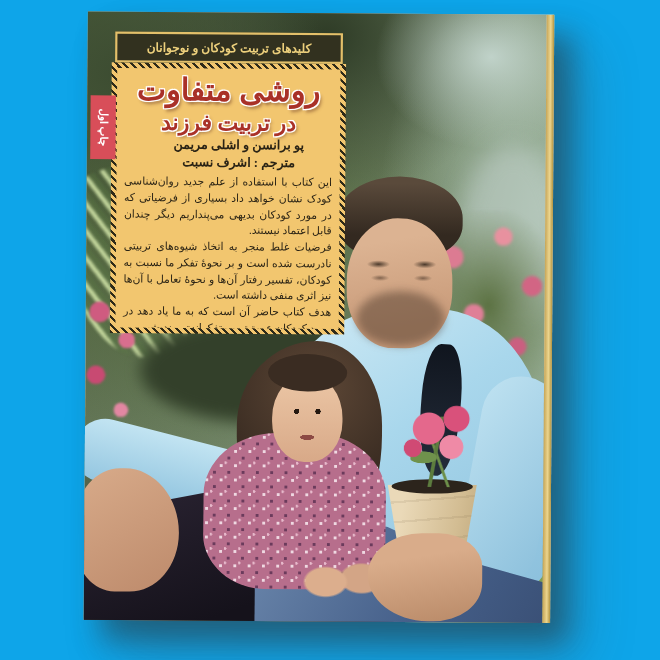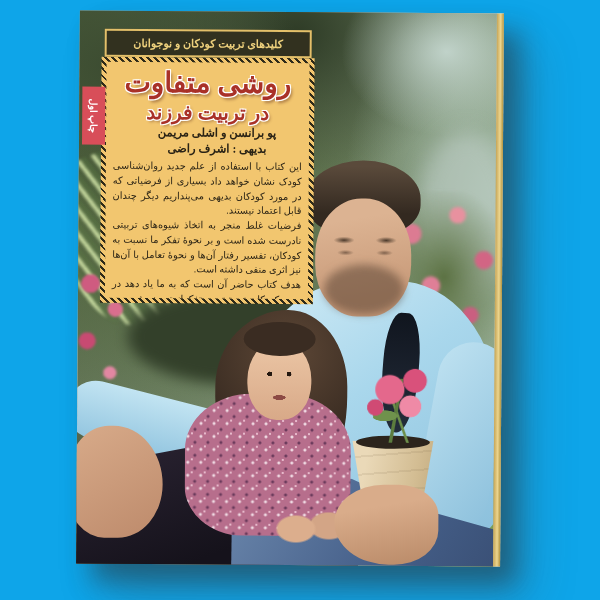--- a/index.html
+++ b/index.html
@@ -205,21 +205,21 @@
 
     <div class="banner">
       <span>کلیدهای تربیت کودکان و نوجوانان</span>
     </div>
 
     <div class="yellow-box">
       <div class="yellow-box-inner">
         <div class="title-main">روشی متفاوت</div>
         <div class="title-sub">در تربیت فرزند</div>
         <div class="credit">پو برانسن و اشلی مریمن</div>
-        <div class="credit">بدیهی : اشرف راضی</div>
+        <div class="credit">مترجم : اشرف نسبت</div>
         <div class="blurb">
           <p>این کتاب با استفاده از علم جدید روان‌شناسی کودک نشان خواهد داد بسیاری از فرضیاتی که در مورد کودکان بدیهی می‌پنداریم دیگر چندان قابل اعتماد نیستند.</p>
           <p>فرضیات غلط منجر به اتخاذ شیوه‌های تربیتی نادرست شده است و بر نحوهٔ تفکر ما نسبت به کودکان، تفسیر رفتار آن‌ها و نحوهٔ تعامل با آن‌ها نیز اثری منفی داشته است.</p>
           <p>هدف کتاب حاضر آن است که به ما یاد دهد در مورد کودکان عمیق‌تر و متفکرانه‌تر بیندیشیم.</p>
         </div>
       </div>
     </div>
 
     <div class="ribbon">
       <span>چاپ اول</span>

